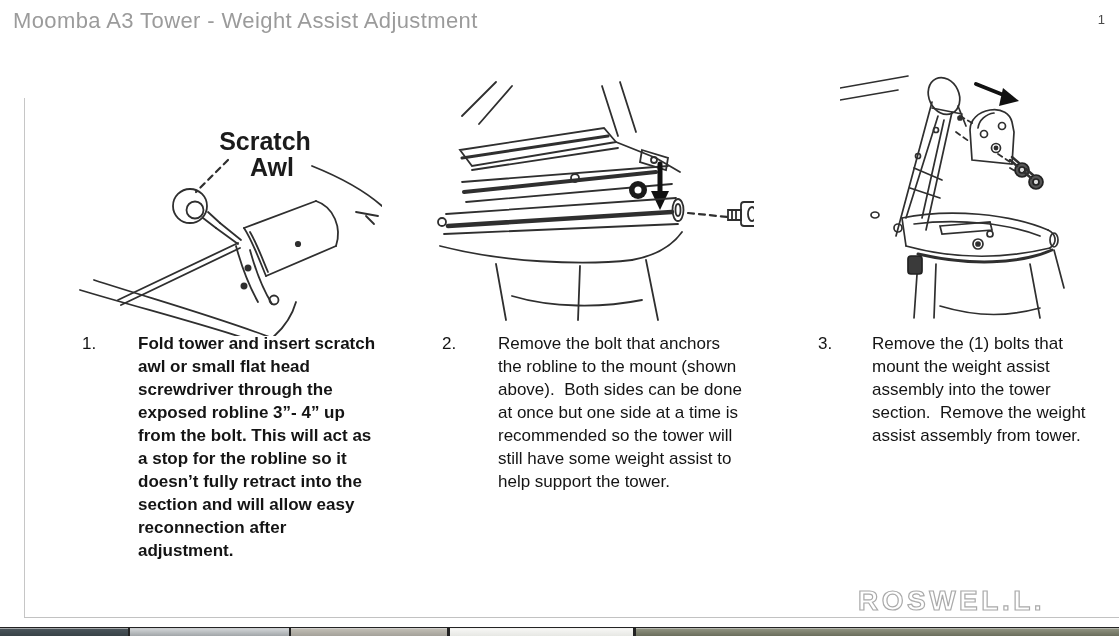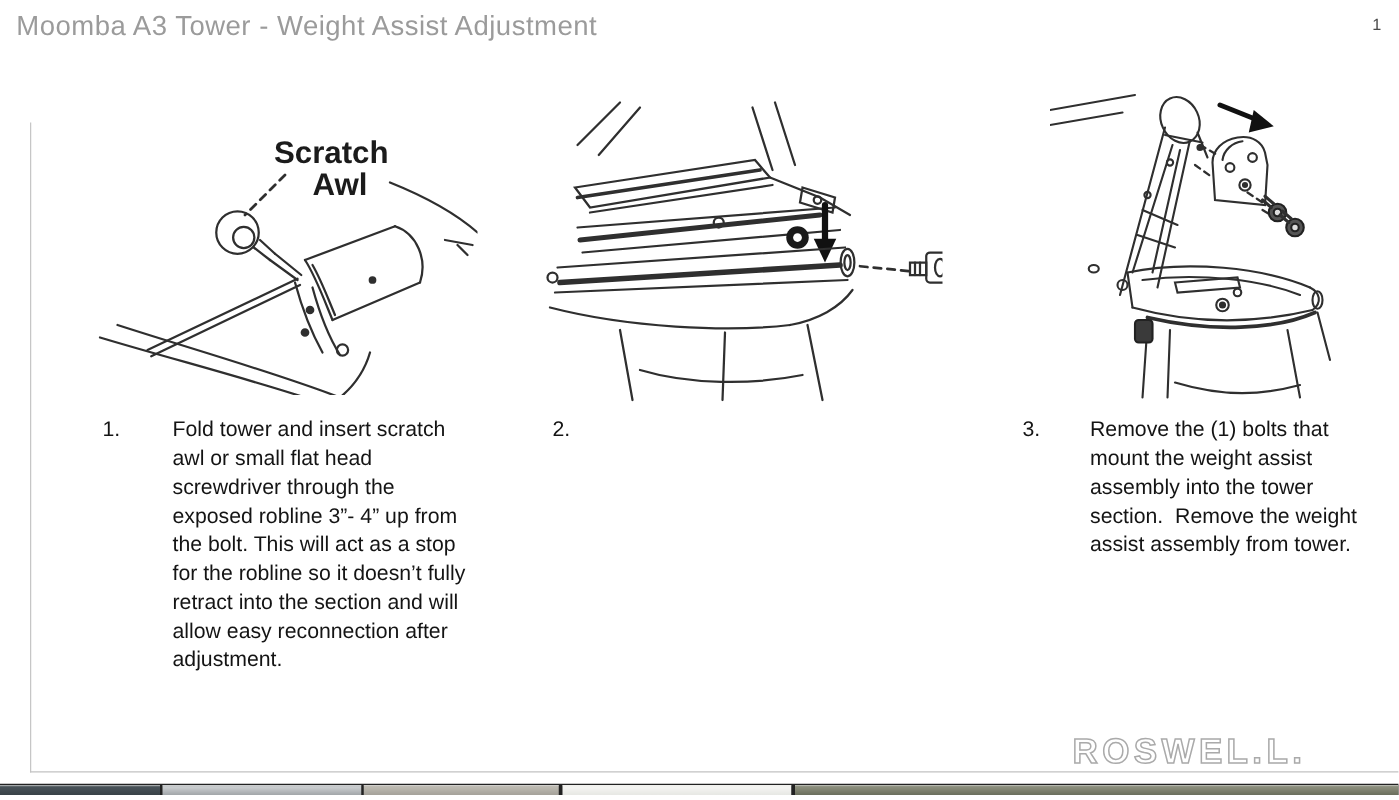--- a/index.html
+++ b/index.html
@@ -44,21 +44,21 @@
 <body>
 
 <div id="stage">
 
   <div class="page-title">Moomba A3 Tower - Weight Assist Adjustment</div>
   <div class="page-number">1</div>
 
   <div class="slide-border-left"></div>
   <div class="slide-border-bottom"></div>
 
-  <div class="figure" style="left:60px;top:84px;">
+  <div class="figure" style="left:60px;top:104px;">
     <svg width="322" height="232" viewBox="0 0 322 232">
       <g fill="none" stroke="#2f2f2f" stroke-width="1.8" stroke-linecap="round">
 
         <path d="M168,56 L136,88" stroke-dasharray="6,5" stroke-width="2.2"></path>
 
         <circle cx="130" cy="102" r="17"></circle>
         <circle cx="135" cy="106" r="8.5"></circle>
         <path d="M143,114 L156,124 M148,108 L160,119"></path>
         <path d="M156,124 L178,140 M160,119 L181,136"></path>
 
@@ -189,25 +189,26 @@
 
         <path d="M78,192 L74,250 M96,196 L94,250 M190,196 L200,250 M214,182 L224,220"></path>
         <path d="M100,238 C140,250 170,248 200,240"></path>
         <rect x="68" y="188" width="14" height="18" rx="3" fill="#3a3a3a" stroke="#222"></rect>
       </g>
     </svg>
   </div>
 
   <div class="step" style="left:82px;top:332px;width:296px;">
     <span class="num" style="width:56px;">1.</span>
-    <div class="txt" style="width:240px;">Fold tower and insert scratch awl or small flat head screwdriver through the exposed robline 3”- 4” up from the bolt. This will act as a stop for the robline so it doesn’t fully retract into the section and will allow easy reconnection after adjustment.</div>
+    <div class="txt" style="width:240px;font-weight:bold;">Fold tower and insert scratch awl or small flat head screwdriver through the exposed robline 3”- 4” up from the bolt. This will act as a stop for the robline so it doesn’t fully retract into the section and will allow easy reconnection after adjustment.</div>
   </div>
 
   <div class="step" style="left:442px;top:332px;width:302px;">
     <span class="num" style="width:56px;">2.</span>
+    <div class="txt" style="width:246px;">Remove the bolt that anchors the robline to the mount (shown above).  Both sides can be done at once but one side at a time is recommended so the tower will still have some weight assist to help support the tower.</div>
   </div>
 
   <div class="step" style="left:818px;top:332px;width:294px;">
     <span class="num" style="width:54px;">3.</span>
     <div class="txt" style="width:240px;">Remove the (1) bolts that mount the weight assist assembly into the tower section.  Remove the weight assist assembly from tower.</div>
   </div>
 
   <div id="logo">
     <svg width="266" height="32" viewBox="0 0 266 32">
       <text x="0" y="25" font-size="28" letter-spacing="3.5" fill="none" stroke="#aaaaaa" stroke-width="1.2" font-weight="bold" font-family="Liberation Sans, DejaVu Sans, sans-serif">ROSWEL.L.</text>

